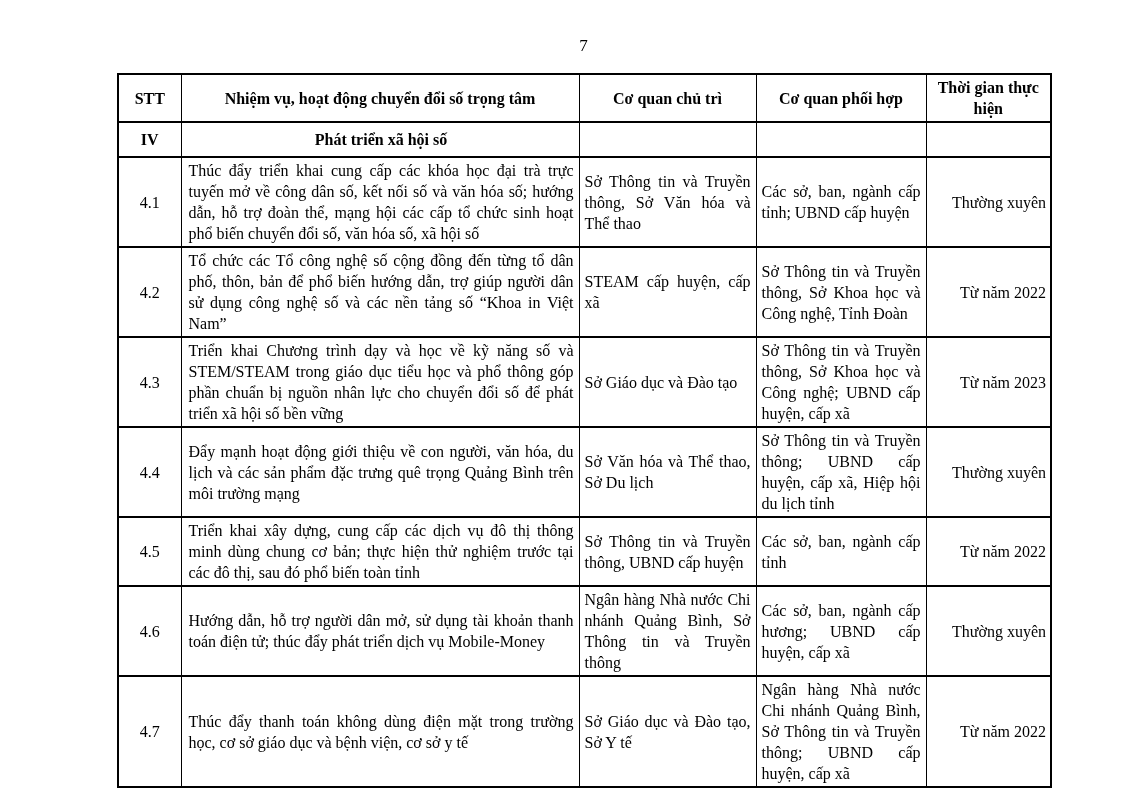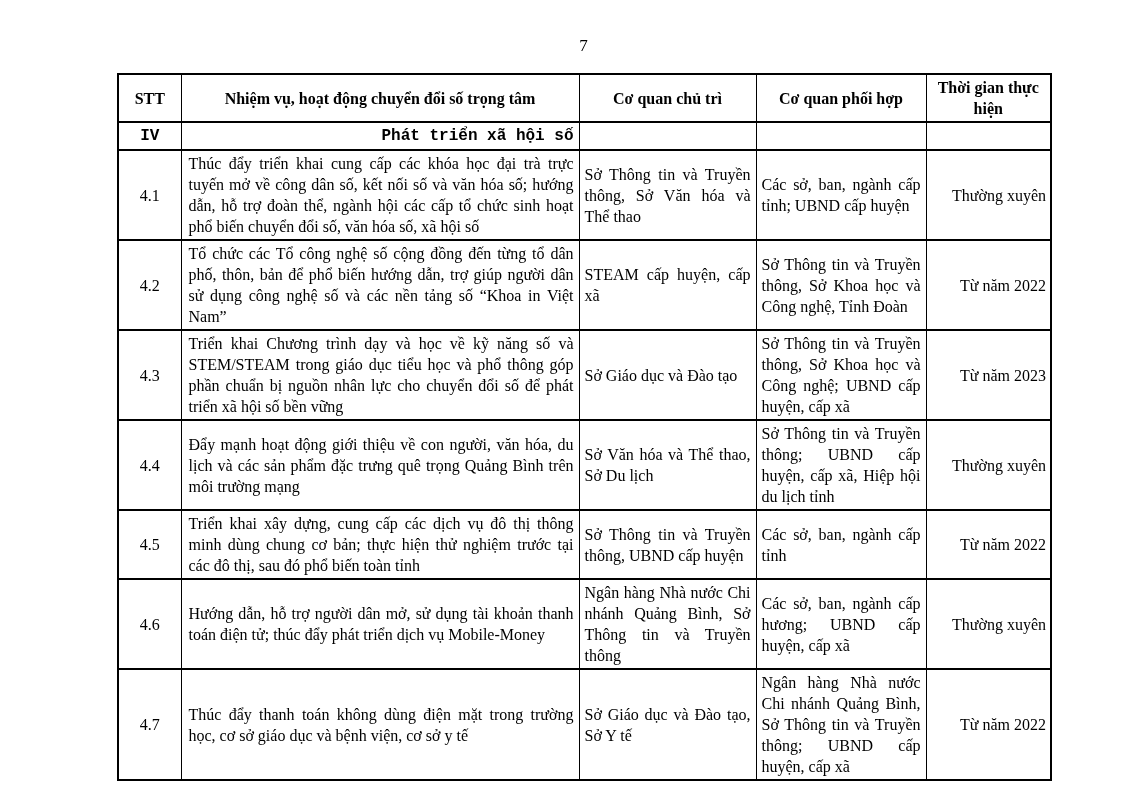--- a/index.html
+++ b/index.html
@@ -42,23 +42,23 @@
   th {
     font-weight: bold;
     text-align: center;
     padding: 2px 4px;
   }
   .c-stt  { text-align: center; padding: 2px 2px; }
   .c-task { text-align: justify; padding: 2px 5px 2px 7px; }
   .c-agency { text-align: justify; padding: 2px 5px; }
   .c-time { text-align: right; padding: 2px 4px; }
   .bold { font-weight: bold; }
-  .sec-title { text-align: right; margin-top: 20px; }
+  .sec-title { text-align: center; margin-top: 20px; }
   tr.rh-hdr { height: 45px; }
-  tr.rh-sec { height: 28px; font-family: Liberation Mono, monospace; }
+  tr.rh-sec { height: 35px; }
   tr.rh-1 { height: 86px; }
   tr.rh-2 { height: 83px; }
   tr.rh-3 { height: 83px; }
   tr.rh-4 { height: 87px; }
   tr.rh-5 { height: 65px; }
   tr.rh-6 { height: 65px; }
   tr.rh-7 { height: 102px; }
 </style>
 </head>
 <body>
@@ -88,21 +88,21 @@
     <tr class="rh-sec">
       <td class="c-stt bold">IV</td>
       <td class="c-task bold sec-title">Phát triển xã hội số</td>
       <td></td>
       <td></td>
       <td></td>
     </tr>
 
     <tr class="rh-1">
       <td class="c-stt">4.1</td>
-      <td class="c-task">Thúc đẩy triển khai cung cấp các khóa học đại trà trực tuyến mở về công dân số, kết nối số và văn hóa số; hướng dẫn, hỗ trợ đoàn thể, ngành hội các cấp tổ chức sinh hoạt phổ biến chuyển đổi số, văn hóa số, xã hội số</td>
+      <td class="c-task">Thúc đẩy triển khai cung cấp các khóa học đại trà trực tuyến mở về công dân số, kết nối số và văn hóa số; hướng dẫn, hỗ trợ đoàn thể, mạng hội các cấp tổ chức sinh hoạt phổ biến chuyển đổi số, văn hóa số, xã hội số</td>
       <td class="c-agency">Sở Thông tin và Truyền thông, Sở Văn hóa và Thể thao</td>
       <td class="c-agency">Các sở, ban, ngành cấp tỉnh; UBND cấp huyện</td>
       <td class="c-time">Thường xuyên</td>
     </tr>
 
     <tr class="rh-2">
       <td class="c-stt">4.2</td>
       <td class="c-task">Tổ chức các Tổ công nghệ số cộng đồng đến từng tổ dân phố, thôn, bản để phổ biến hướng dẫn, trợ giúp người dân sử dụng công nghệ số và các nền tảng số “Khoa in Việt Nam”</td>
       <td class="c-agency">STEAM cấp huyện, cấp xã</td>
       <td class="c-agency">Sở Thông tin và Truyền thông, Sở Khoa học và Công nghệ, Tỉnh Đoàn</td>

